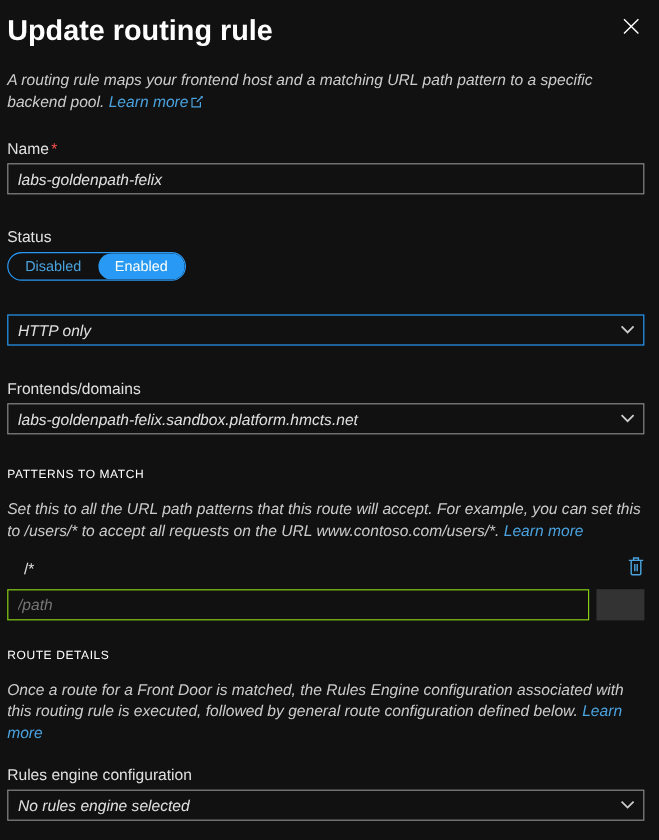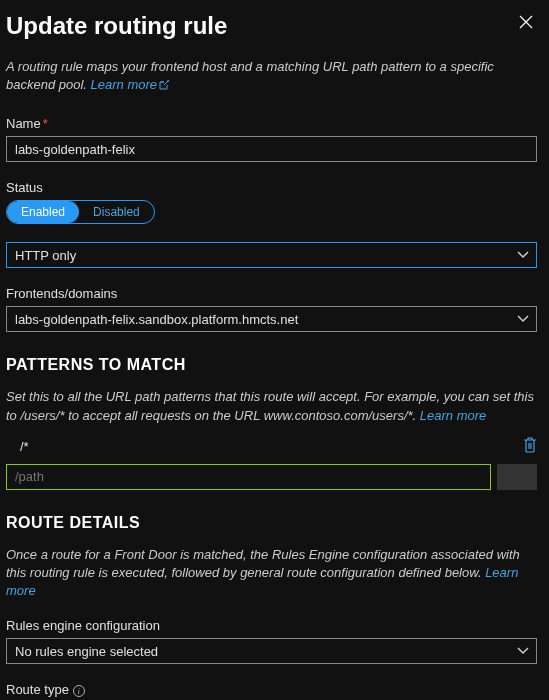--- a/index.html
+++ b/index.html
@@ -43,21 +43,21 @@
     cursor: pointer;
     text-decoration: none;
   }
   .ext-icon {
     display: inline-block;
     width: 10px;
     height: 10px;
     vertical-align: -1px;
     margin-left: 2px;
   }
-  .field { margin-bottom: 18px; }
+  .field { margin-bottom: 28px; }
   .label {
     display: block;
     color: #e0e0e0;
     margin-bottom: 5px;
   }
   .required { color: #ff5050; margin-left: 2px; }
   .info-icon {
     display: inline-block;
     width: 12px;
     height: 12px;
@@ -73,20 +73,21 @@
     font-family: serif;
   }
   .text-input, .select {
     width: 100%;
     background: #111111;
     border: 1px solid #888888;
     color: #e0e0e0;
     padding: 4px 8px;
     height: 26px;
     font-size: 13px;
+    font-style: italic;
   }
   .select {
     appearance: none;
     background-image: none;
     padding-right: 44px;
     position: relative;
   }
   .select-wrap { position: relative; }
   .select-wrap .chevron {
     position: absolute;
@@ -112,22 +113,22 @@
     cursor: pointer;
     line-height: 22px;
   }
   .toggle-btn.active {
     background: #2899f5;
     color: #ffffff;
     border-radius: 12px;
   }
   .section-header {
     color: #ffffff;
-    font-size: 16px;
-    font-weight: 700;
+    font-size: 10px;
+    font-weight: 400;
     letter-spacing: 0.5px;
     margin: 24px 0 14px 0;
     text-transform: uppercase;
   }
   .pattern-row {
     display: flex;
     align-items: center;
     justify-content: space-between;
     padding: 4px 0 8px 14px;
   }
@@ -169,22 +170,22 @@
 </p>
 
 <div class="field">
   <label class="label"><span>Name</span><span class="required">*</span></label>
   <input class="text-input" value="labs-goldenpath-felix" style="">
 </div>
 
 <div class="field">
   <label class="label">Status</label>
   <div class="toggle-group">
+    <button class="toggle-btn">Disabled</button>
     <button class="toggle-btn active">Enabled</button>
-    <button class="toggle-btn">Disabled</button>
   </div>
 </div>
 
 <div class="field">
   <div class="select-wrap">
     <select class="select select-focused">
       <option>HTTP only</option>
     </select>
     <span class="chevron">
         <svg width="12" height="8" viewBox="0 0 12 8">

